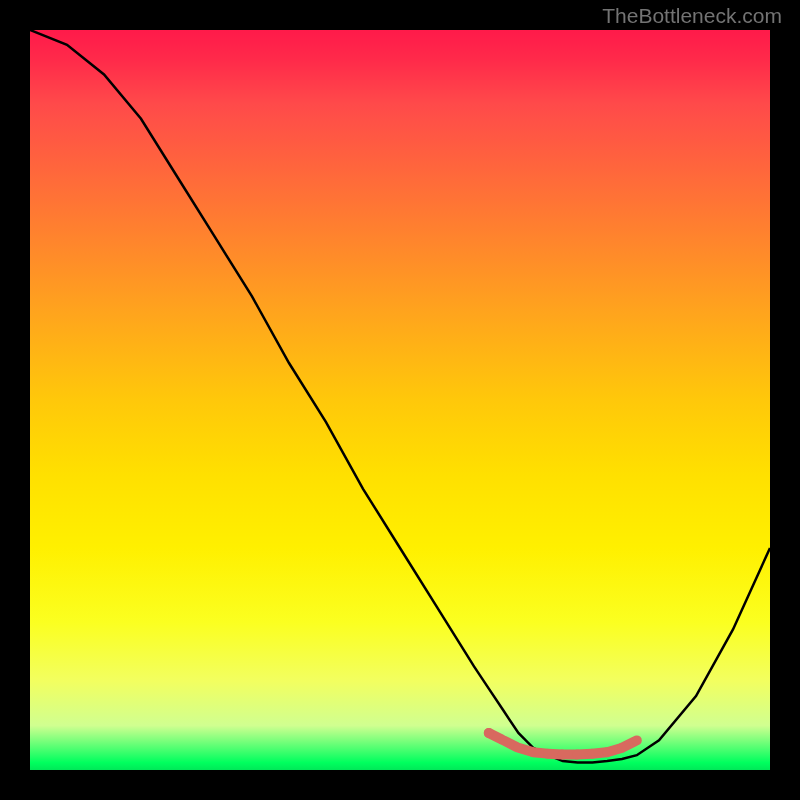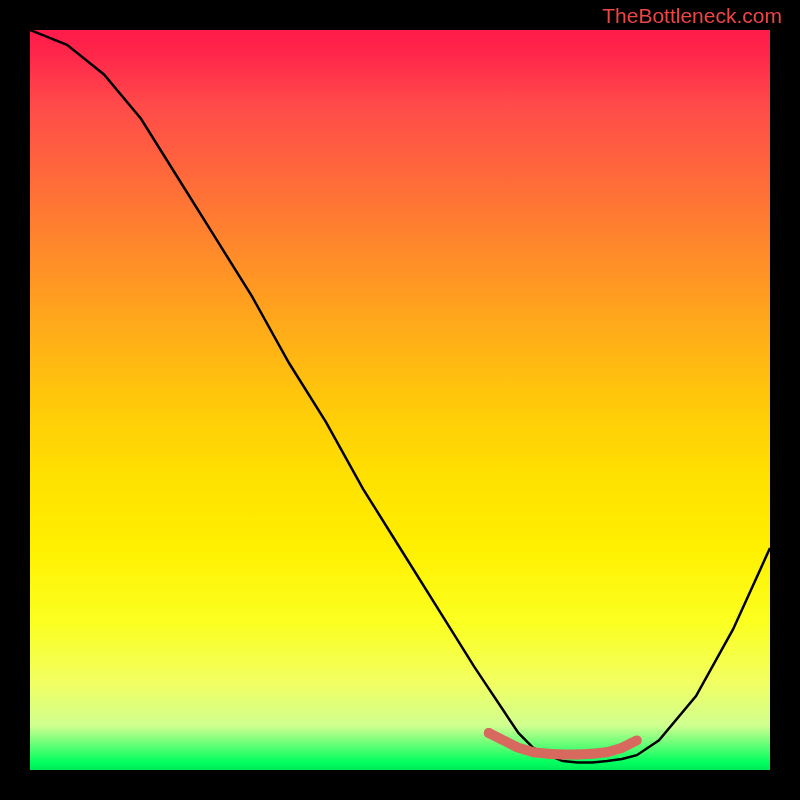--- a/index.html
+++ b/index.html
@@ -8,21 +8,21 @@
     height: 800px;
     background: #000;
     position: relative;
     font-family: Arial, sans-serif;
     overflow: hidden;
   }
   .watermark {
     position: absolute;
     top: 4px;
     right: 18px;
-    color: #ef4444;
+    color: #737373;
     font-size: 21px;
     font-weight: 500;
     z-index: 10;
   }
   .plot-area {
     position: absolute;
     left: 30px;
     top: 30px;
     width: 740px;
     height: 740px;

